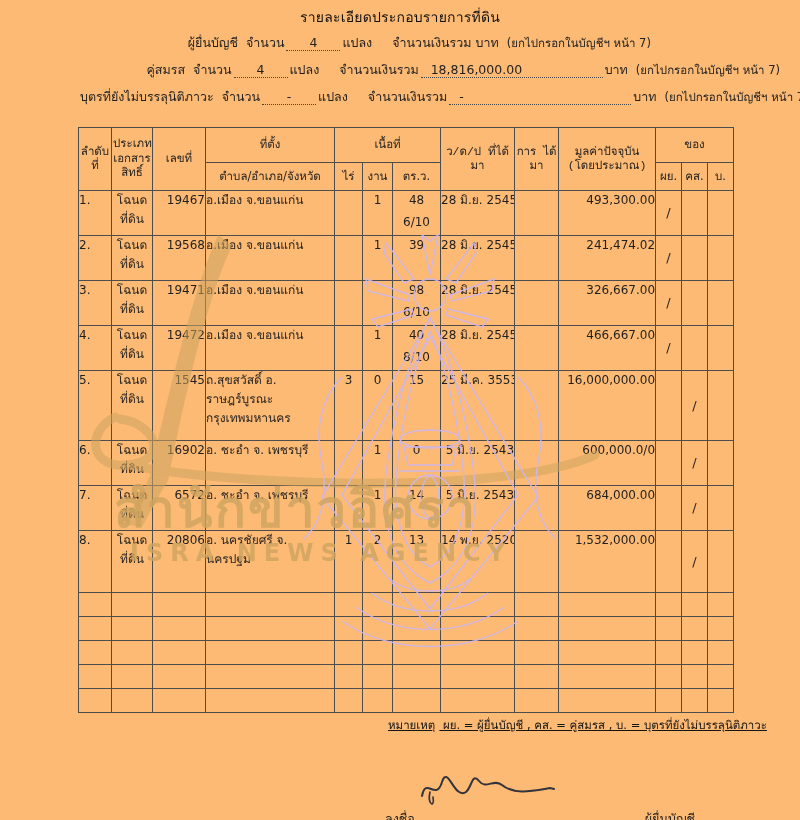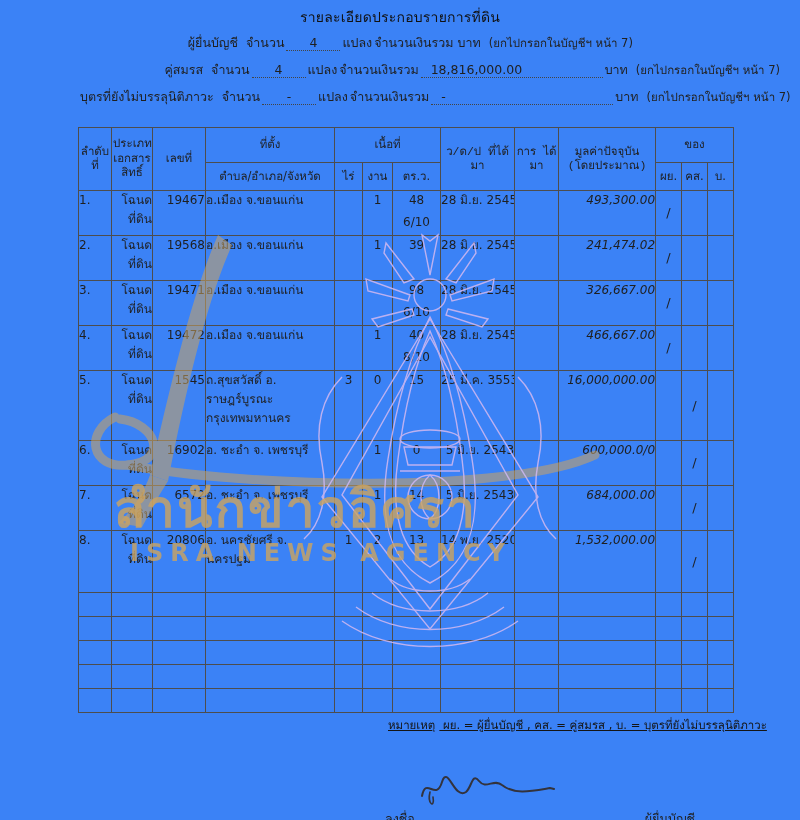--- a/index.html
+++ b/index.html
@@ -1,52 +1,52 @@
 <!DOCTYPE html>
 <html><head>
 <meta charset="utf-8">
 <style>
   html,body{margin:0;padding:0;background:#ffffff;}
-  .page{position:relative;width:800px;height:820px;background:#3b82f6;overflow:hidden;
+  .page{position:relative;width:800px;height:820px;background:#fdba74;overflow:hidden;
         font-family:"DejaVu Sans","Liberation Sans",sans-serif;color:#1f1f1f;}
   .title{position:absolute;top:6px;left:0;width:100%;text-align:center;font-size:14px;
          letter-spacing:.2px;color:#111;}
   
   .summary{position:absolute;top:33px;left:80px;width:700px;font-size:12.5px;}
   .sline{display:flex;align-items:baseline;height:27px;white-space:nowrap;}
   .slabel{display:inline-block;width:158px;text-align:right;margin-right:6px;}
   .w{margin:0 2px;}
   .dots{display:inline-block;border-bottom:1px dotted #444;text-align:center;padding:0 4px;}
   .dots.count{min-width:46px;}
   .dots.amount{min-width:168px;text-align:left;padding-left:10px;}
-  .sumword{margin-left:0;}
+  .sumword{margin-left:18px;}
   .paren{margin-left:6px;font-size:11.5px;color:#222;}
   
   table.land{position:absolute;left:78px;top:127px;width:655px;border-collapse:collapse;
              table-layout:fixed;z-index:1;font-size:12px;}
   table.land th,table.land td{border:1px solid #4d4d4d;padding:0;overflow:hidden;}
   table.land th{font-weight:400;font-size:11.5px;text-align:center;vertical-align:middle;
                 line-height:1.25;padding:1px 1px;}
   thead tr:nth-child(1){height:35px;font-family:Liberation Mono, monospace;}
   thead tr:nth-child(2){height:28px;}
   tbody tr:nth-child(-n+4){height:45px;}
   tbody tr:nth-child(5){height:70px;}
   tbody tr:nth-child(6),tbody tr:nth-child(7){height:45px;}
   tbody tr:nth-child(8){height:62px;}
   tbody tr.empty-row{height:24px;}
   td{vertical-align:top;line-height:1.5;}
   .c-no{text-align:left;padding:3px 0 0 6px;}
-  .c-type{text-align:right;padding:3px 2px 0 5px;line-height:1.6;}
+  .c-type{text-align:center;padding:3px 2px 0 5px;line-height:1.6;}
   .c-docno{text-align:right;padding-top:3px;}
   .c-loc{text-align:left;padding:3px 2px 0 5px;line-height:1.6;}
   .c-num{text-align:center;padding-top:3px;}
   .c-num .frac{margin-top:4px;}
   .c-date{text-align:right;padding:3px 0 0 5px;white-space:nowrap;}
   .c-acq{text-align:center;}
-  .c-val{text-align:right;padding:3px 10px 0 0;font-style:italic;}
+  .c-val{text-align:right;padding:3px 10px 0 0;}
   .c-mark{text-align:center;vertical-align:middle;font-size:13px;}
   
   .footnote{position:absolute;top:716px;left:388px;font-size:11.5px;white-space:nowrap;color:#151515;text-decoration:underline;}
   .footnote .kw{text-decoration:underline;margin-right:4px;}
   .signrow{position:absolute;top:788px;left:385px;display:flex;align-items:baseline;
            font-size:12.5px;white-space:nowrap;margin-top:21px;}
   .signdots{display:inline-block;width:230px;border-bottom:1px dotted #444;height:13px;}
   .sig-svg{position:absolute;left:412px;top:762px;z-index:2;}
   
   .wm{position:absolute;left:90px;top:222px;width:560px;height:430px;z-index:2;pointer-events:none;}

